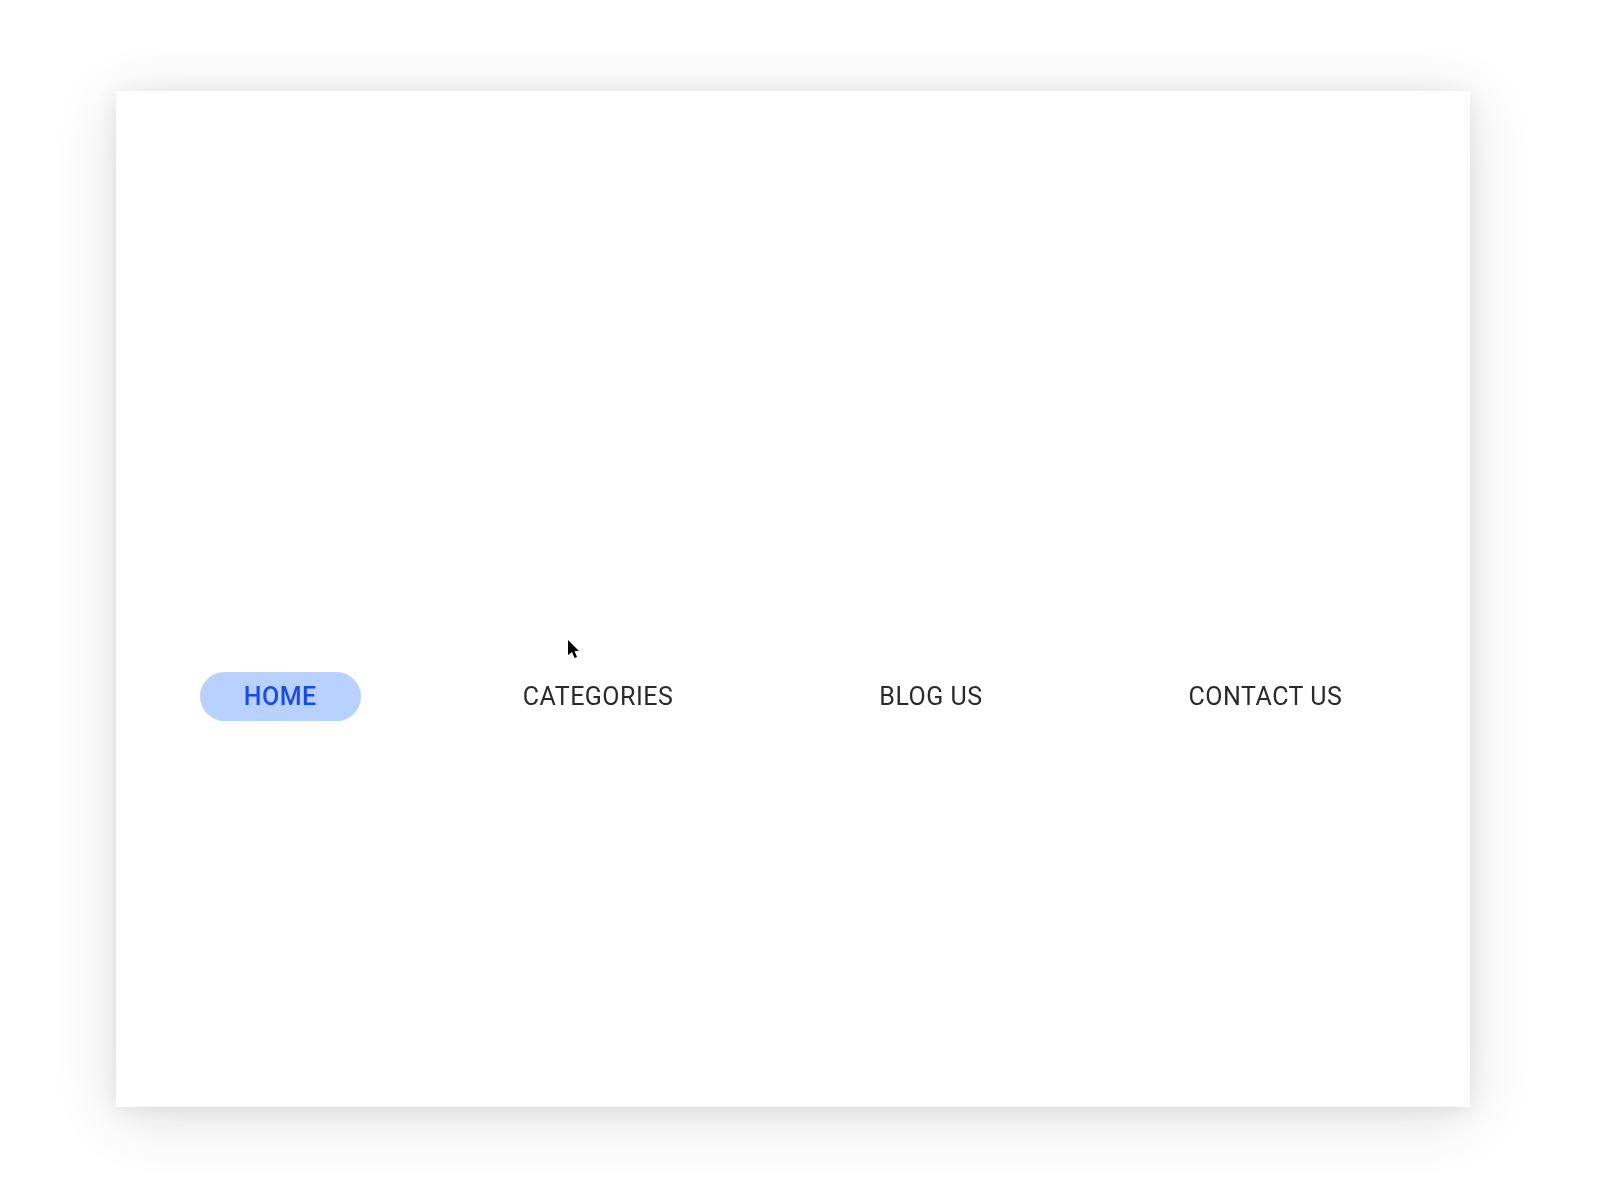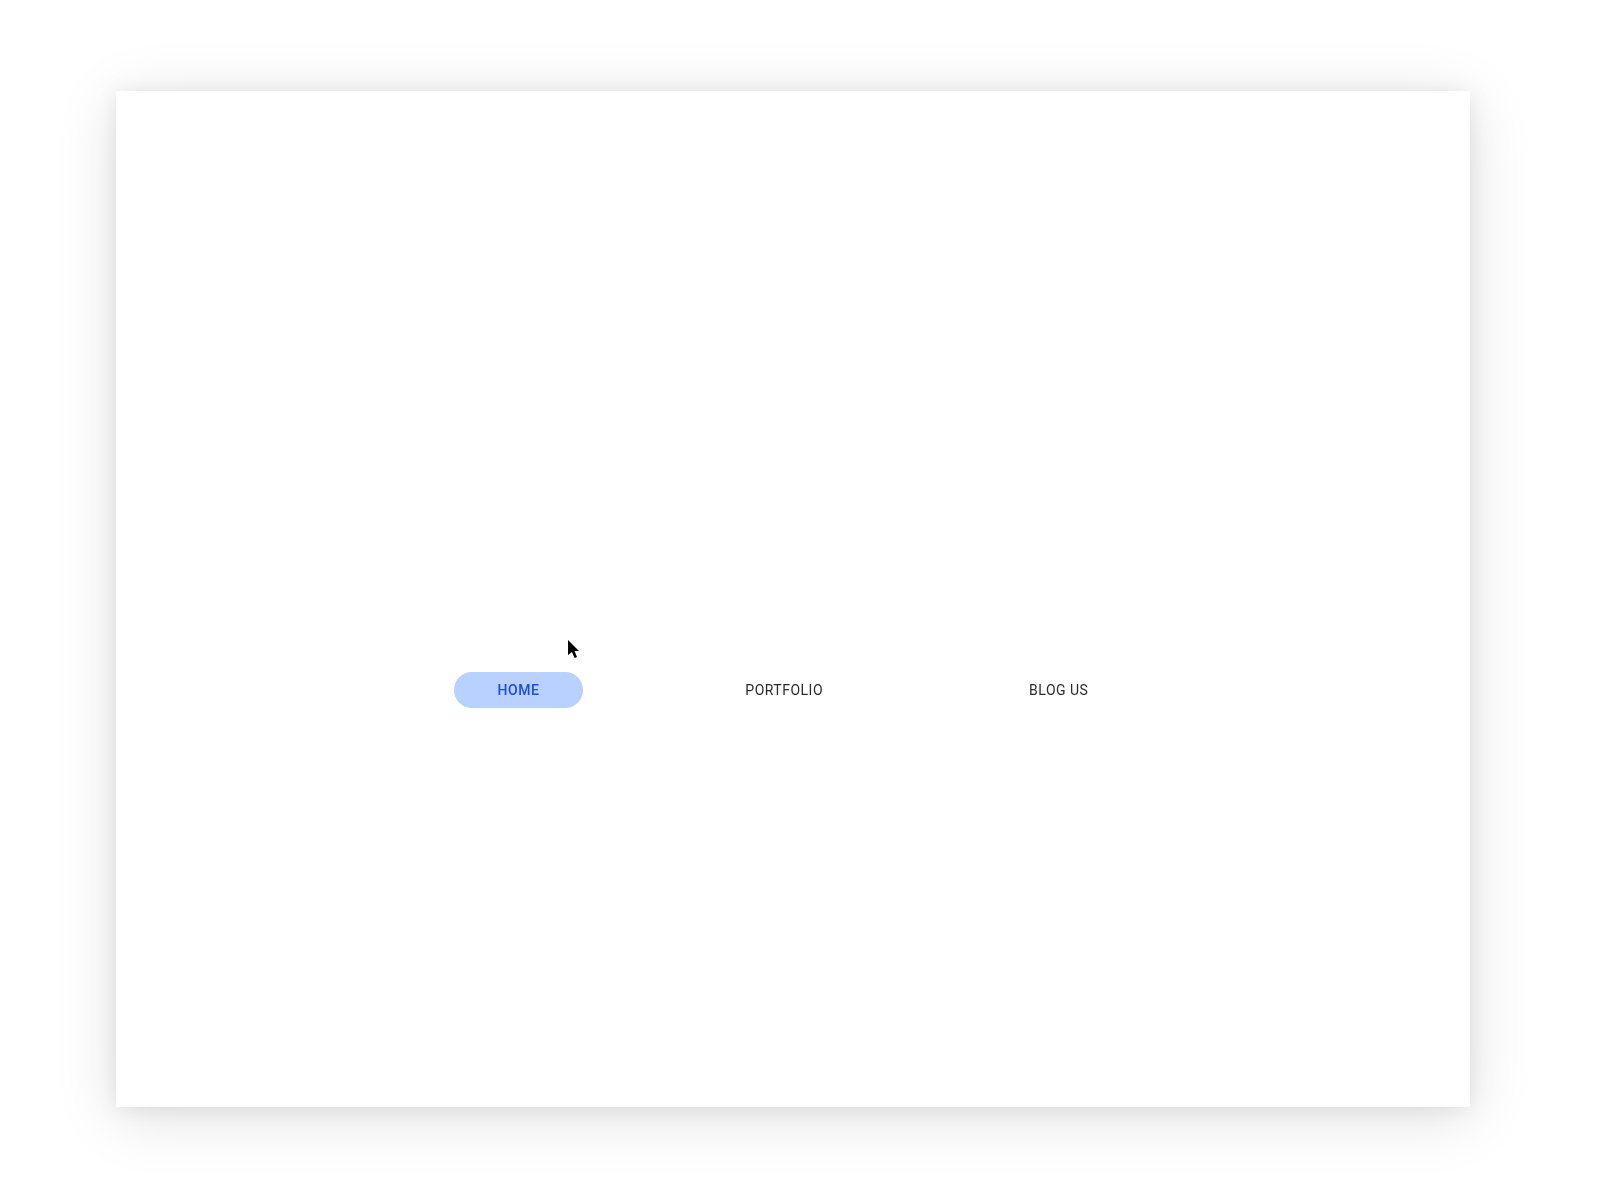--- a/index.html
+++ b/index.html
@@ -34,21 +34,21 @@
       right: 0;
       display: flex;
       justify-content: center;
       align-items: center;
       gap: 118px;
       padding: 0 300px;
     }
 
     .nav-item {
       position: relative;
-      font-size: 14px;
+      font-size: 25px;
       font-weight: 400;
       letter-spacing: 0.5px;
       color: #2a2a2a;
       cursor: pointer;
       padding: 10px 44px;
       border-radius: 999px;
       white-space: nowrap;
       font-family: -apple-system, BlinkMacSystemFont, "Segoe UI", Roboto, sans-serif;
     }
 
@@ -87,28 +87,31 @@
 
 <div class="page-container">
 
   <nav class="nav-bar">
 
     <div class="nav-item active">
       <span>HOME</span>
     </div>
 
     <div class="nav-item">
-      <span>PORTFOLIO</span>
+      <span>CATEGORIES</span>
     </div>
 
     <div class="nav-item">
       <span>BLOG US</span>
     </div>
 
 
+    <div class="nav-item">
+      <span>CONTACT US</span>
+    </div>
 
   </nav>
 
 </div>
 
 <div class="cursor">
   <svg width="14" height="20" viewBox="0 0 14 20">
     <path d="M0 0 L0 15 L4 12 L6.5 18 L9 17 L6.5 11 L11 11 Z" fill="#000000"></path>
   </svg>
 </div>

